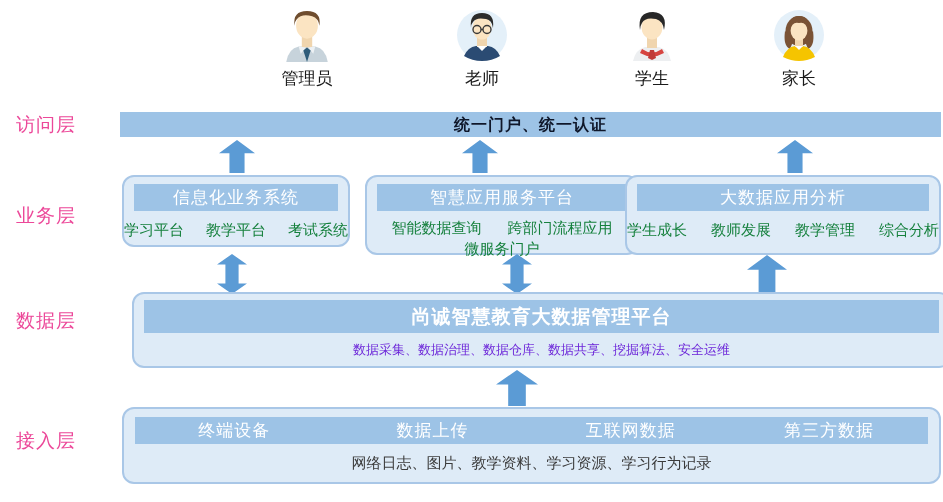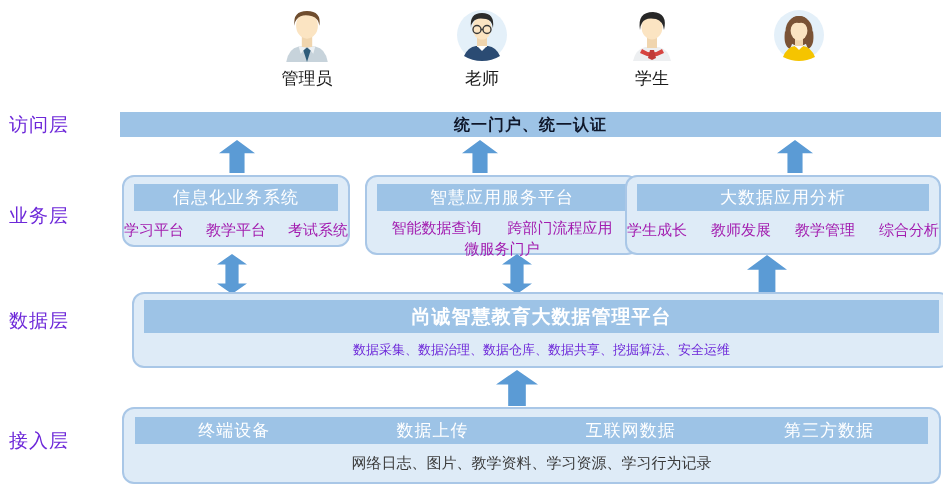--- a/index.html
+++ b/index.html
@@ -5,41 +5,41 @@
   * { margin:0; padding:0; box-sizing:border-box; }
   body { background:#fff; font-family:"DejaVu Sans","Liberation Sans",sans-serif; }
   .canvas { position:relative; width:943px; height:502px; background:#fff; overflow:hidden; }
 
   
   .actor { position:absolute; top:8px; width:96px; text-align:center; }
   .actor svg { display:block; margin:0 auto; }
   .actor-label { margin-top:5px; font-size:17px; color:#1a1a1a; }
 
   
-  .layer-label { position:absolute; left:9px; font-size:19px; color:#6d28d9; letter-spacing:1px; }
+  .layer-label { position:absolute; left:16px; font-size:19px; color:#ec4899; letter-spacing:1px; }
 
   
   .access-bar { position:absolute; left:120px; top:112px; width:821px; height:25px;
     background:#9DC3E6; color:#0f172a; font-size:16px; font-weight:bold;
     text-align:center; line-height:25px; letter-spacing:1px; }
 
   
   .arrow-up { position:absolute; background:#5B9BD5;
     clip-path:polygon(50% 0%, 100% 40%, 71% 40%, 71% 100%, 29% 100%, 29% 40%, 0% 40%); }
   .arrow-updown { position:absolute; background:#5B9BD5;
     clip-path:polygon(50% 0%, 100% 26%, 72% 26%, 72% 74%, 100% 74%, 50% 100%, 0% 74%, 28% 74%, 28% 26%, 0% 26%); }
 
   
   .panel { position:absolute; background:#DEEBF7; border:2px solid #A9C7E7; border-radius:12px; }
 
   .chip { background:#9DC3E6; color:#fff; text-align:center; }
 
   .biz-box .chip { margin:7px 10px 0 10px; height:27px; line-height:27px; font-size:17px; letter-spacing:1px; }
   .biz-items { display:flex; justify-content:center; gap:22px; margin-top:10px;
-    font-size:15px; color:#a21caf; }
+    font-size:15px; color:#15803d; }
   .biz-items.tight { gap:26px; margin-top:8px; }
   .biz-items.row2 { margin-top:2px; }
   .biz-items.four { gap:15px;justify-content:space-between; }
 
   .data-title { margin:6px 10px 0 10px; height:33px; line-height:33px; font-size:19px;
     font-weight:bold; letter-spacing:1px; }
   .data-sub { margin-top:8px; text-align:center; font-size:13px; color:#6d28d9; }
 
   .ingest-chips { display:flex; margin:8px 11px 0 11px; }
   .ingest-chips .chip { flex:1; height:27px; line-height:27px; font-size:17px; letter-spacing:1px; }
@@ -95,20 +95,21 @@
       <circle cx="26" cy="26" r="25" fill="#E4F0F9"></circle>
       <ellipse cx="26" cy="22" rx="13.5" ry="15" fill="#7A5336"></ellipse>
       <path d="M12 22 Q10 37 17 40 L21 30 Z" fill="#7A5336"></path>
       <path d="M40 22 Q42 37 35 40 L31 30 Z" fill="#7A5336"></path>
       <path d="M10 48 Q14 38 22 37 L30 37 Q38 38 42 48 Q34 52 26 52 Q18 52 10 48 Z" fill="#F5C400"></path>
       <rect x="22" y="29" width="8" height="9" fill="#F0D5AE"></rect>
       <path d="M22 37 L26 41 L30 37 Z" fill="#ffffff"></path>
       <ellipse cx="26" cy="21" rx="8.5" ry="10.5" fill="#FBE4C2"></ellipse>
       <path d="M17 22 Q15 7 26 7 Q37 7 35 22 Q33 12 26 14 Q19 12 17 22 Z" fill="#7A5336"></path>
     </svg>
+    <div class="actor-label">家长</div>
   </div>
 
   <div class="layer-label" style="top:112px">访问层</div>
   <div class="layer-label" style="top:203px">业务层</div>
   <div class="layer-label" style="top:308px">数据层</div>
   <div class="layer-label" style="top:428px">接入层</div>
 
   <div class="access-bar">统一门户、统一认证</div>
 
   <div class="arrow-up" style="left:219px; top:140px; width:36px; height:33px"></div>

